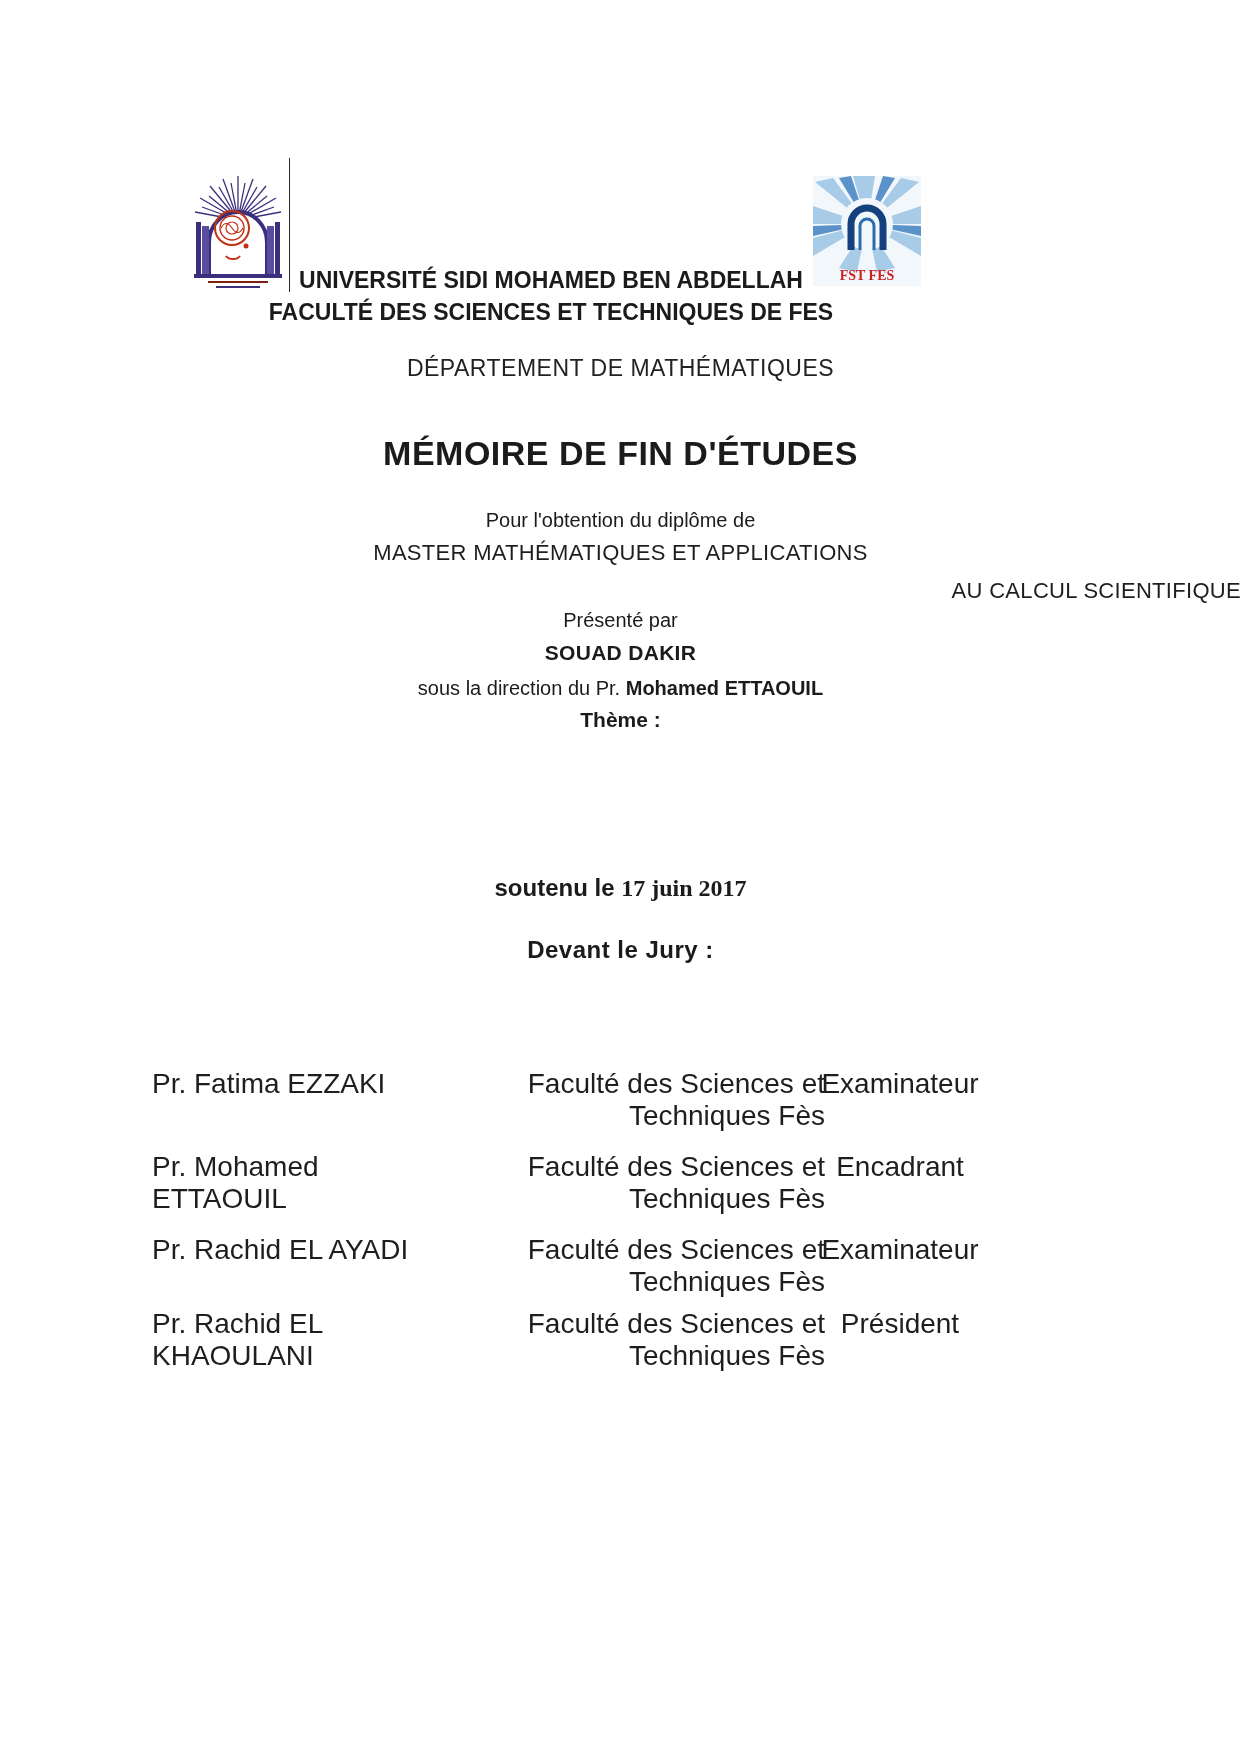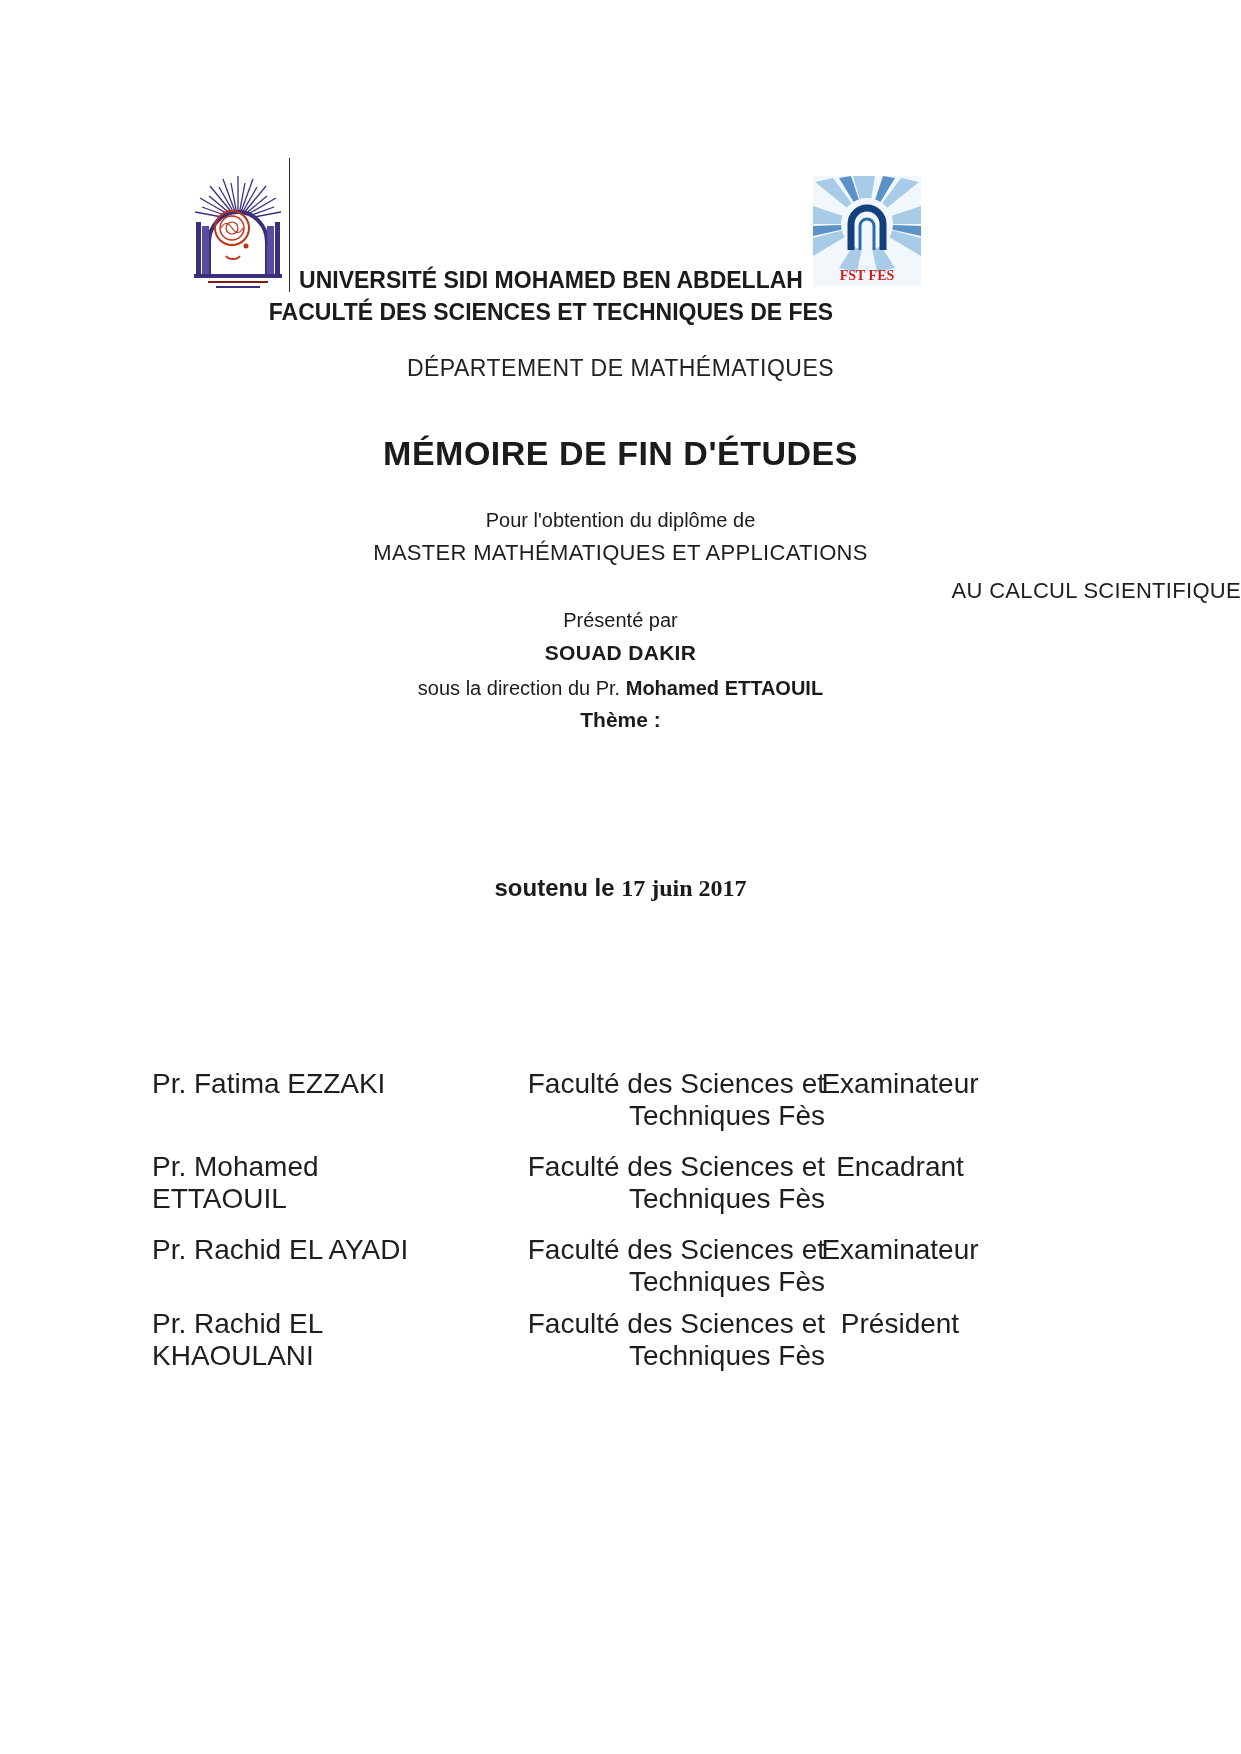--- a/index.html
+++ b/index.html
@@ -163,20 +163,21 @@
     <span>sous la direction du Pr. </span><span class="bold">Mohamed ETTAOUIL</span>
   </div>
 
   <div class="abs full center theme-label">Thème :</div>
 
 
   <div class="abs full center defense">
     <span>soutenu le </span><span class="date">17 juin 2017</span>
   </div>
 
+  <div class="abs full center jury-heading">Devant le Jury :</div>
 
   <div class="abs jury-row row-1">
     <span class="name">Pr. Fatima EZZAKI</span>
     <span class="inst">Faculté des Sciences et Techniques Fès</span>
     <span class="role">Examinateur</span>
   </div>
   <div class="abs jury-row row-2">
     <span class="name">Pr. Mohamed ETTAOUIL</span>
     <span class="inst">Faculté des Sciences et Techniques Fès</span>
     <span class="role">Encadrant</span>

